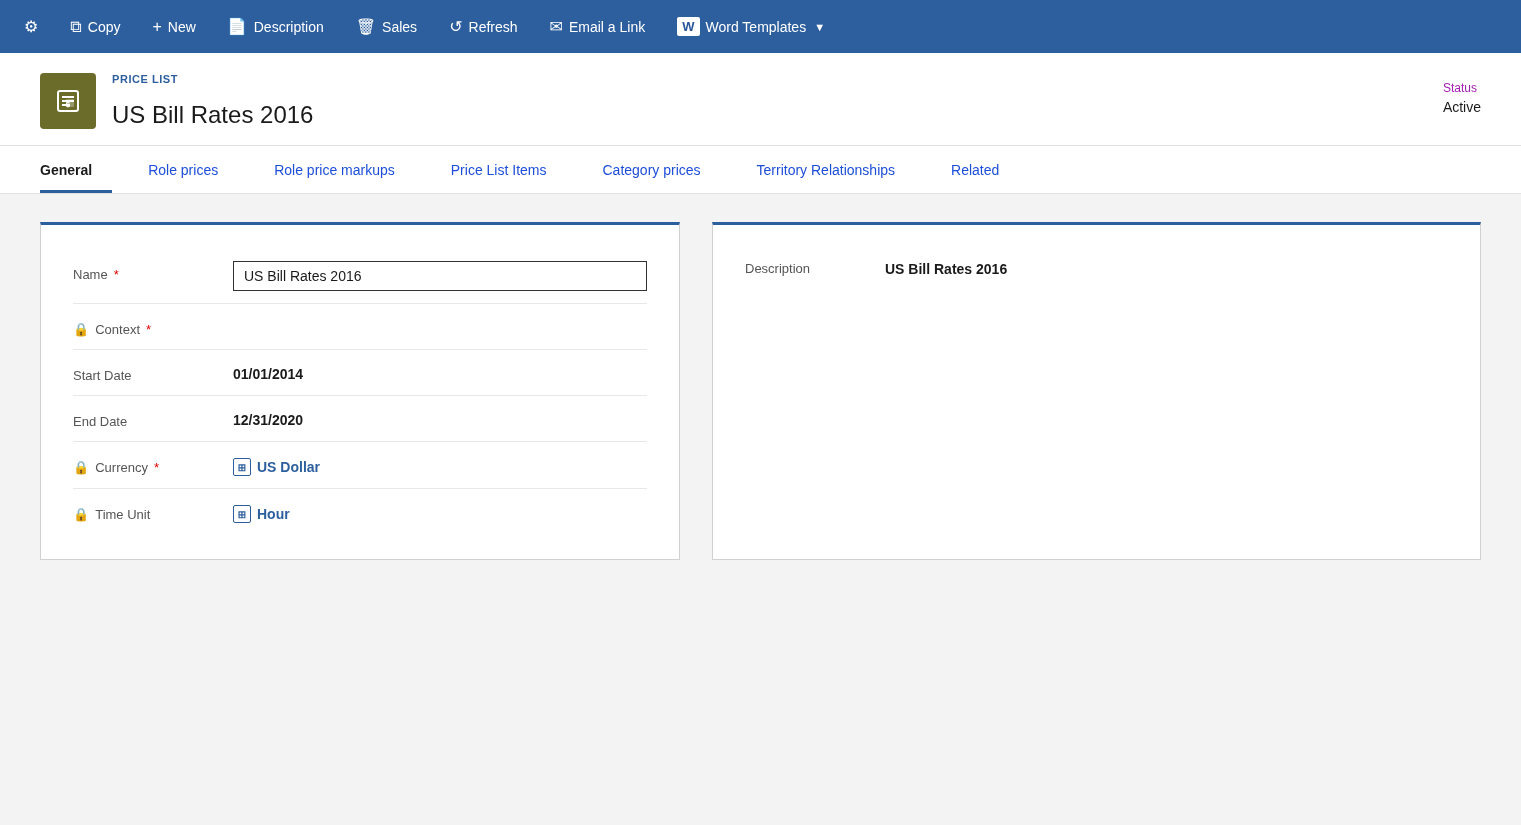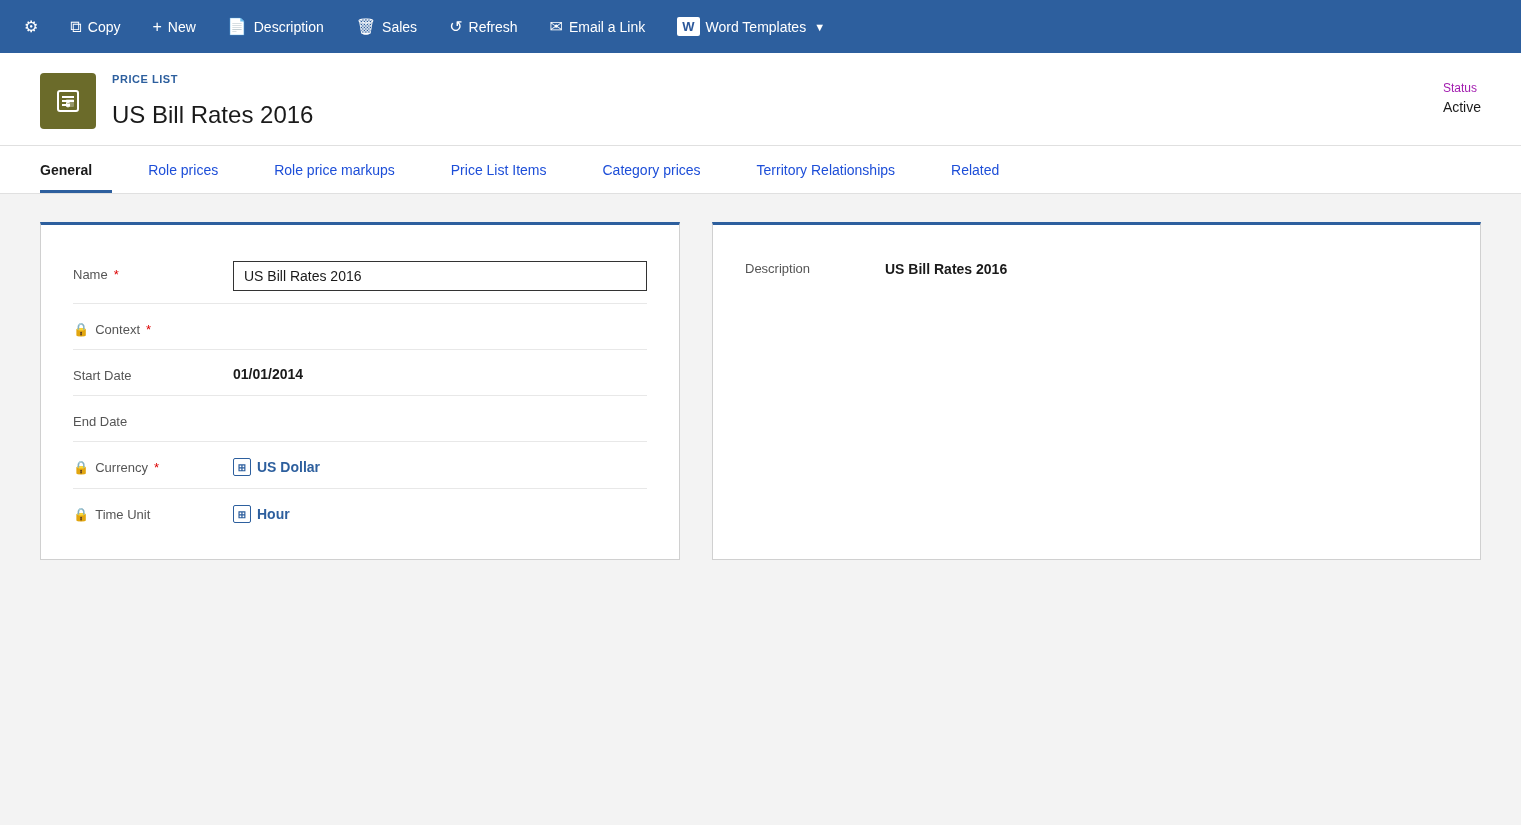--- a/index.html
+++ b/index.html
@@ -302,20 +302,21 @@
       <div class="field-label">
         <span>Start Date</span>
       </div>
       <div class="field-value">01/01/2014</div>
     </div>
 
     <div class="field-row">
       <div class="field-label">
         <span>End Date</span>
       </div>
+      <div class="field-value">12/31/2020</div>
     </div>
 
     <div class="field-row">
       <div class="field-label">
         <span class="lock-icon">🔒</span>
         <span>Currency</span>
         <span class="required-star">*</span>
       </div>
       <div class="field-value">
         <a class="field-link" href="#">

